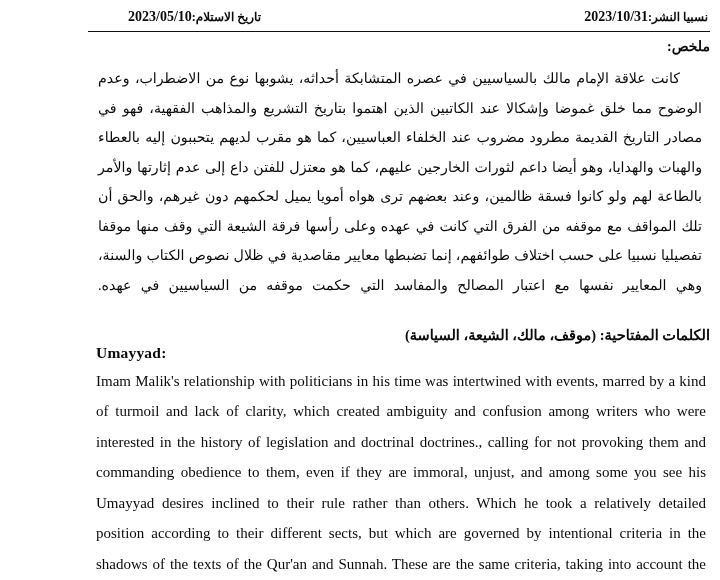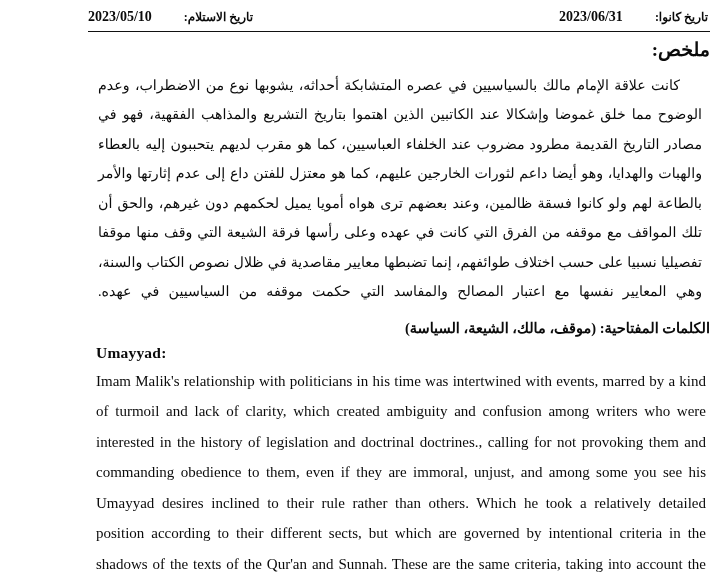--- a/index.html
+++ b/index.html
@@ -42,27 +42,27 @@
     font-size: 13.5px;
     font-weight: bold;
     white-space: nowrap;
     direction: rtl;
     unicode-bidi: isolate;
     letter-spacing: -0.1px;
   }
   .date-item .lbl {
     font-size: 12px;
     font-weight: bold;
-    margin-left: 32px;
   }
   .date-item .val {
     font-size: 14px;
     font-weight: bold;
     direction: ltr;
     unicode-bidi: embed;
+    margin-left: 40px;
   }
 
   .rule {
     position: absolute;
     top: 31px;
     left: 88px;
     right: 10px;
     height: 0;
     border-top: 1.3px solid #111;
   }
@@ -72,21 +72,21 @@
     position: absolute;
     top: 38px;
     left: 90px;
     right: 10px;
     direction: rtl;
     text-align: justify;
     text-align-last: justify;
   }
   .ar-heading {
     font-family: "Liberation Serif", "DejaVu Serif", serif;
-    font-size: 19px;
+    font-size: 14px;
     font-weight: bold;
     text-align: right;
     text-align-last: right;
     direction: rtl;
     margin: 0 0 7px 0;
     line-height: 1.3;
   }
   .ar-para {
     font-family: "Liberation Serif", "DejaVu Serif", serif;
     font-size: 14.2px;
@@ -98,21 +98,21 @@
     text-indent: 22px;
     word-spacing: 0.5px;
   }
   .ar-keywords {
     font-family: "Liberation Serif", "DejaVu Serif", serif;
     font-size: 14.5px;
     font-weight: bold;
     direction: rtl;
     text-align: right;
     text-align-last: right;
-    margin: 10px 0 0 0;
+    margin: 24px 0 0 0;
     line-height: 1.6;
   }
 
   
   .en-block {
     position: absolute;
     top: 344px;
     left: 96px;
     right: 14px;
     direction: ltr;
@@ -135,21 +135,21 @@
   }
 </style>
 </head>
 <body style="background: rgb(255, 255, 255);">
 
 <div class="page">
 
   <div class="header-dates">
 
     <div class="date-item">
-      <span class="lbl">تاريخ كانوا:</span><span class="val">2023/06/31</span>
+      <span class="lbl">نسبيا النشر:</span><span class="val">2023/10/31</span>
     </div>
 
 
     <div class="date-item">
       <span class="lbl">تاريخ الاستلام:</span><span class="val">2023/05/10</span>
     </div>
 
   </div>
 
   <div class="rule"></div>

